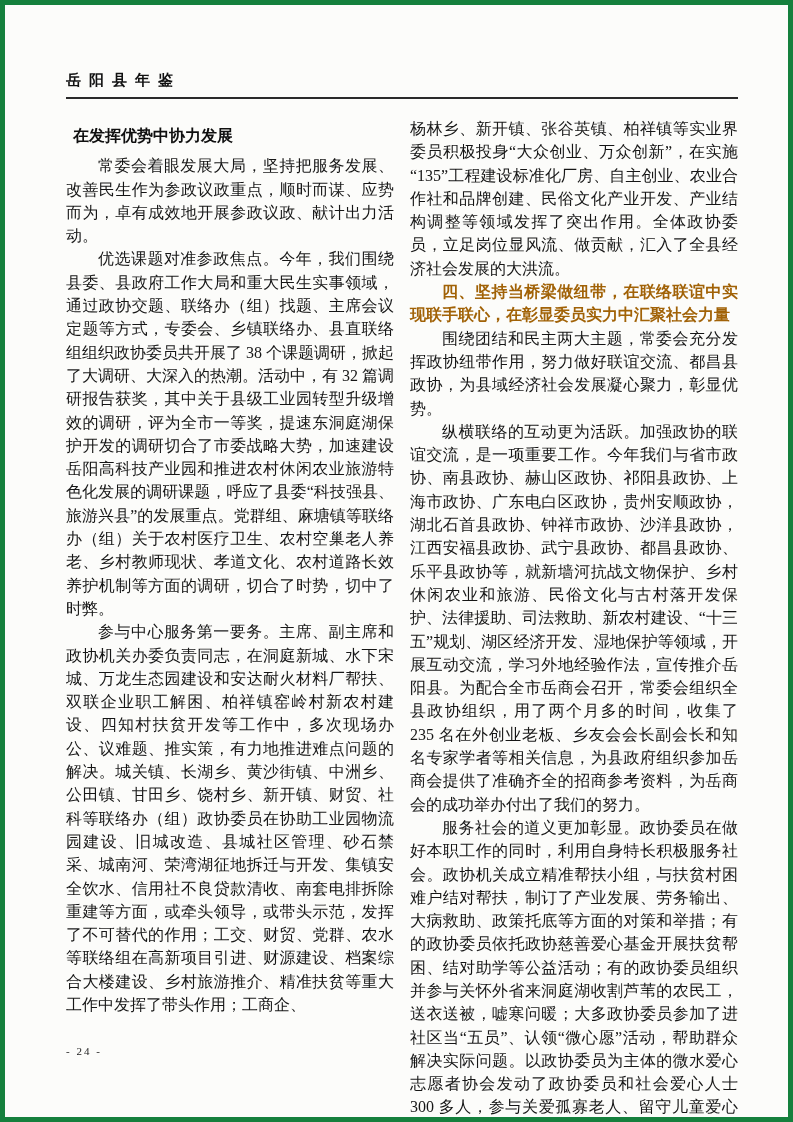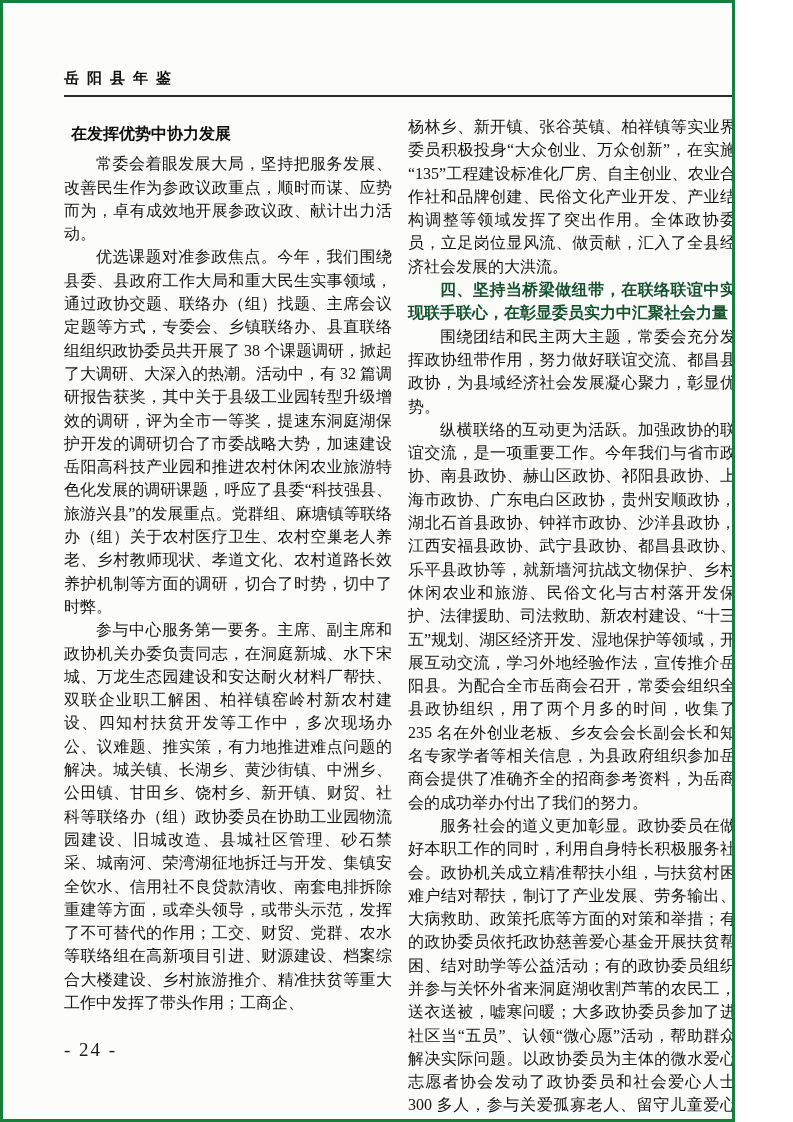--- a/index.html
+++ b/index.html
@@ -2,25 +2,25 @@
 <html lang="zh"><head>
 <meta charset="utf-8">
 <style>
   html, body {
     margin: 0;
     padding: 0;
     background: #ffffff;
   }
   .page {
     position: relative;
-    width: 735px;
+    width: 793px;
     height: 1122px;
     background: #fcfcfa;
     box-sizing: border-box;
-    border: 3px solid #15803d;
+    border: 5px solid #15803d;
     overflow: hidden;
   }
   .header {
     position: absolute;
     left: 61px;
     top: 66px;
     width: 672px;
   }
   .book-title {
     font-family: "Liberation Sans", "DejaVu Sans", sans-serif;
@@ -66,30 +66,30 @@
     color: #101010;
   }
   .section-heading {
     margin: 0;
     font-family: "Liberation Sans", "DejaVu Sans", sans-serif;
     font-size: 16px;
     font-weight: bold;
     line-height: 23.3px;
     text-indent: 2em;
     text-align: justify;
-    color: #14532d;
+    color: #a16207;
   }
   .footer {
     position: absolute;
     left: 61px;
     top: 1036px;
   }
   .page-number {
     font-family: "Liberation Serif", "DejaVu Serif", serif;
-    font-size: 19px;
+    font-size: 11px;
     letter-spacing: 2px;
     color: #1c1c1c;
   }
 </style>
 </head>
 <body>
 
 <div class="page">
 
   <div class="header">

